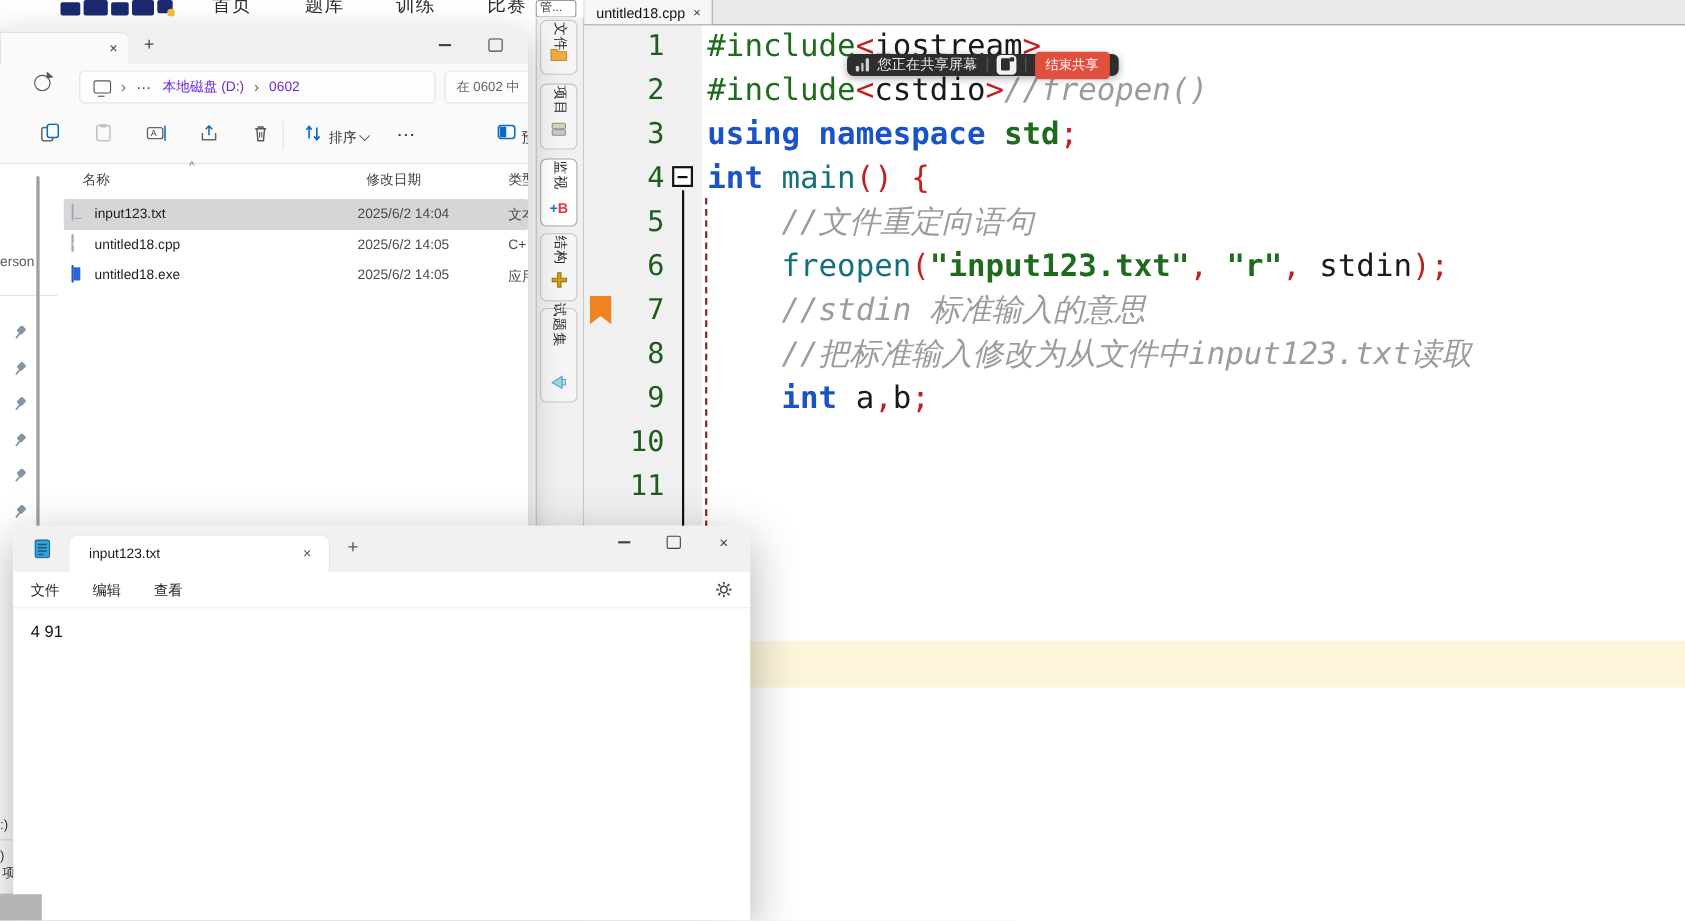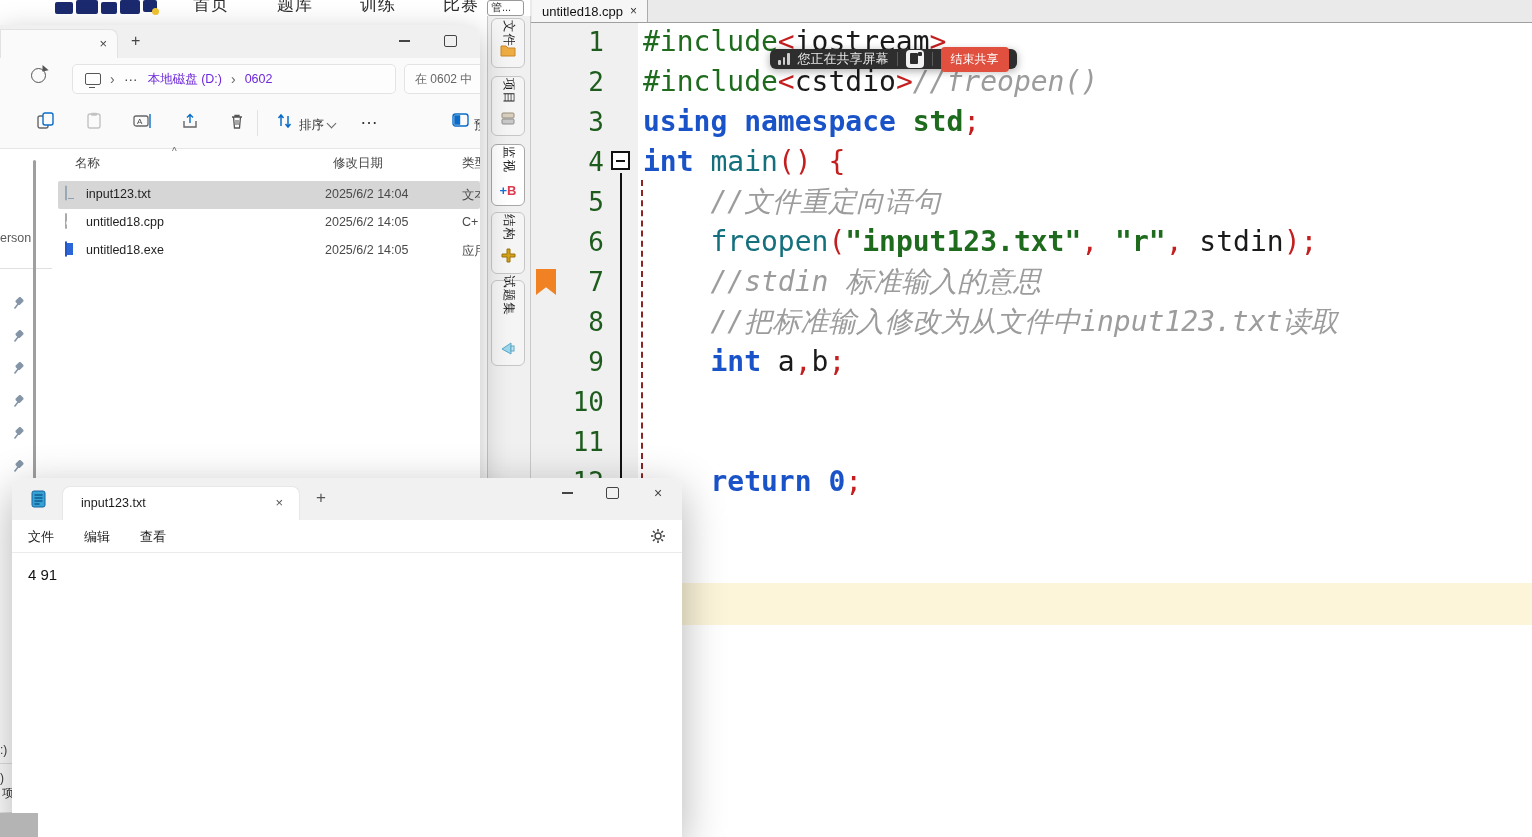--- a/index.html
+++ b/index.html
@@ -195,21 +195,20 @@
         <div class="cline"><span class="ln">2</span><span class="ltxt"><span class="tk-pp">#include</span><span class="tk-red">&lt;</span><span class="tk-pl">cstdio</span><span class="tk-red">&gt;</span><span class="tk-com">//freopen()</span></span></div>
         <div class="cline"><span class="ln">3</span><span class="ltxt"><span class="tk-kw">using namespace </span><span class="tk-str">std</span><span class="tk-red">;</span></span></div>
         <div class="cline"><span class="ln">4</span><span class="fold-box"><i></i></span><span class="ltxt"><span class="tk-kw">int</span><span class="tk-pl"> </span><span class="tk-fn">main</span><span class="tk-red">()</span><span class="tk-pl"> </span><span class="tk-red">{</span></span></div>
         <div class="cline"><span class="ln">5</span><span class="ltxt"><span class="tk-pl">    </span><span class="tk-com">//文件重定向语句</span></span></div>
         <div class="cline"><span class="ln">6</span><span class="ltxt"><span class="tk-pl">    </span><span class="tk-fn">freopen</span><span class="tk-red">(</span><span class="tk-str">"input123.txt"</span><span class="tk-red">,</span><span class="tk-pl"> </span><span class="tk-str">"r"</span><span class="tk-red">,</span><span class="tk-pl"> stdin</span><span class="tk-red">);</span></span></div>
         <div class="cline"><span class="ln">7</span><span class="bookmark"></span><span class="ltxt"><span class="tk-pl">    </span><span class="tk-com">//stdin 标准输入的意思</span></span></div>
         <div class="cline"><span class="ln">8</span><span class="ltxt"><span class="tk-pl">    </span><span class="tk-com">//把标准输入修改为从文件中input123.txt读取</span></span></div>
         <div class="cline"><span class="ln">9</span><span class="ltxt"><span class="tk-pl">    </span><span class="tk-kw">int</span><span class="tk-pl"> a</span><span class="tk-red">,</span><span class="tk-pl">b</span><span class="tk-red">;</span></span></div>
         <div class="cline"><span class="ln">10</span></div>
         <div class="cline"><span class="ln">11</span></div>
-        <div class="cline"><span class="ln">12</span><span class="ltxt"><span class="tk-pl">    </span><span class="tk-kw">return</span><span class="tk-pl"> </span><span class="tk-num">0</span><span class="tk-red">;</span></span></div>
       </div>
     <div class="fold-line"></div>
     <div class="indent-guide"></div>
     <div class="ed-tabbar">
       <div class="ed-tab">
         <span>untitled18.cpp</span>
         <span class="x">×</span>
       </div>
     </div>
   </div>

